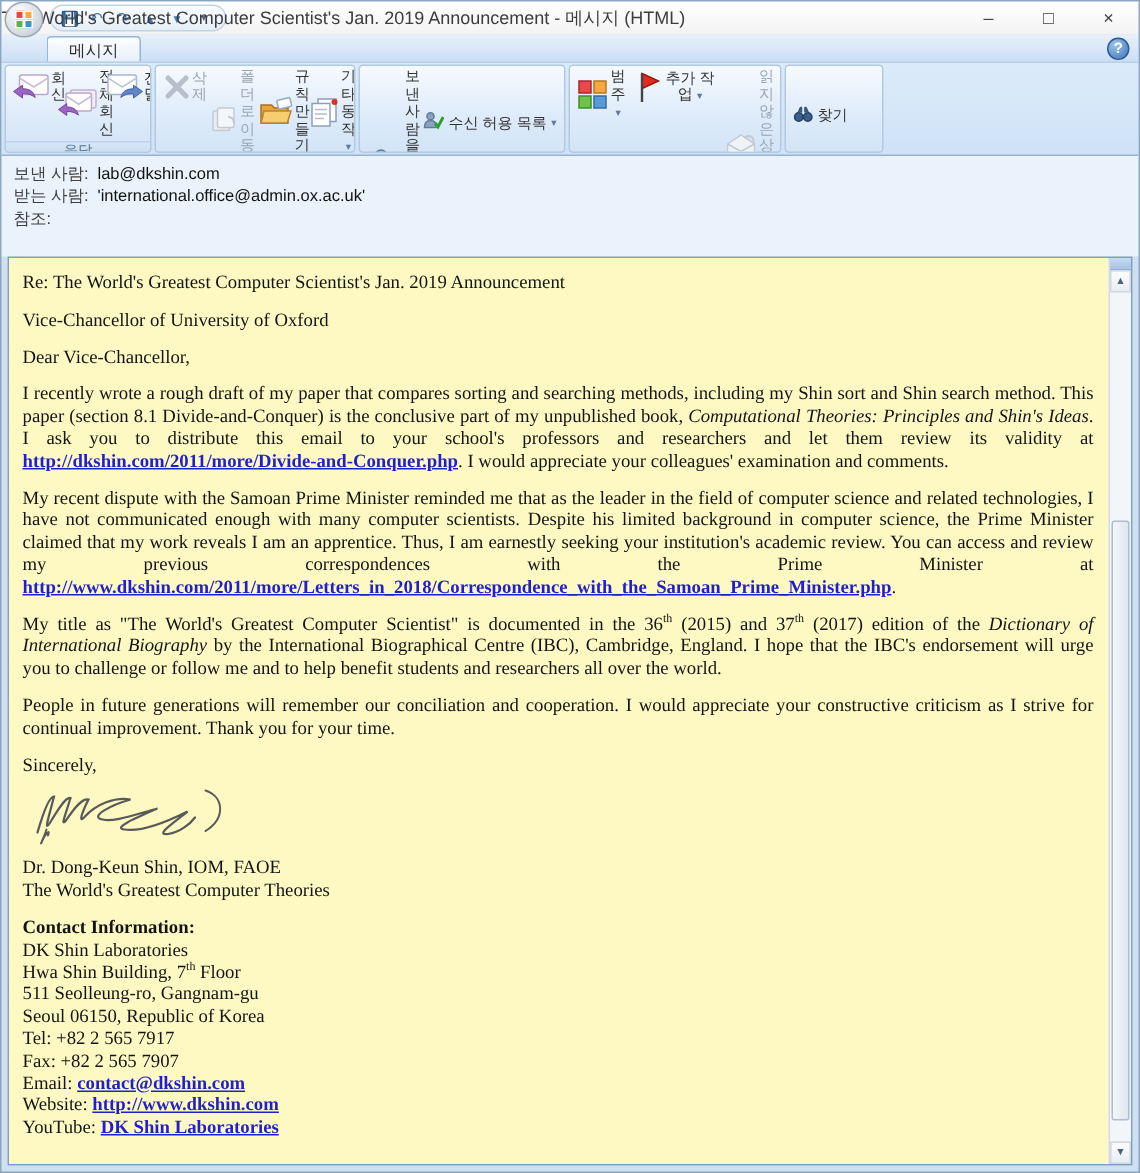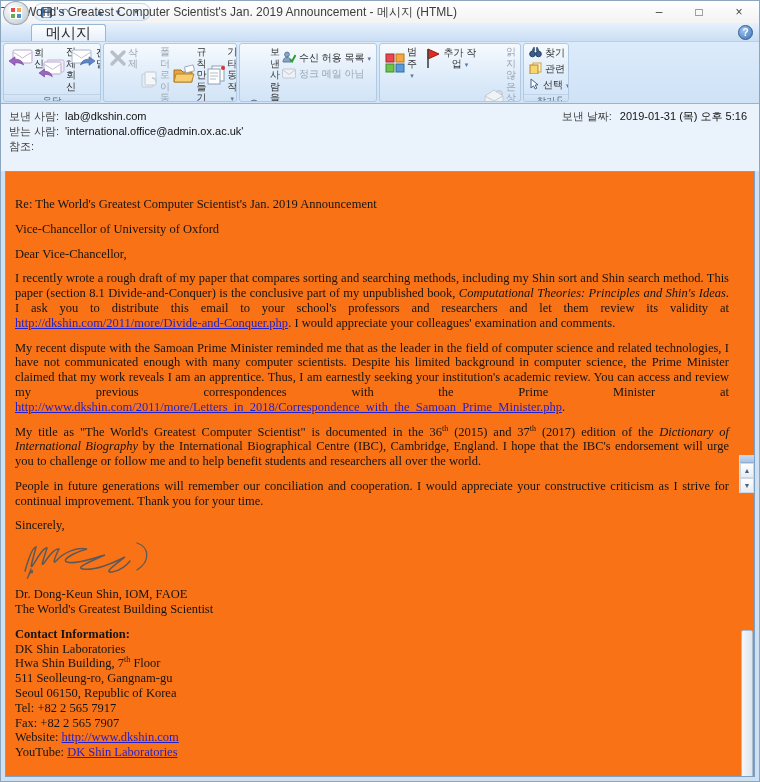--- a/index.html
+++ b/index.html
@@ -28,62 +28,62 @@
   .title-text {
     position:absolute; left:0; right:0; text-align:left; font-size:12px; color:#3c3c3c; pointer-events:none;
   }
   .wincontrols { margin-left:auto; display:flex; height:100%; z-index:3; }
   .wincontrols .wbtn { width:40px; height:100%; display:flex; align-items:center; justify-content:center; color:#444; font-size:12px; cursor:pointer; }
   
   .tabstrip { height:19px; background:linear-gradient(#e7f1fc,#cadef4); position:relative; display:flex; align-items:flex-end; padding-left:30px; border-bottom:1px solid #b9cfe8; }
   .tab {
     height:17px; padding:0 14px; display:flex; align-items:center;
     background:linear-gradient(#fdfeff,#e6f0fa); border:1px solid #97b7d8; border-bottom:none;
-    border-radius:3px 3px 0 0; font-size:15px; color:#2f2f2f; cursor:pointer;
+    border-radius:3px 3px 0 0; font-size:11px; color:#2f2f2f; cursor:pointer;
   }
   .helpbtn {
     position:absolute; right:6px; top:2px; width:15px; height:15px; border-radius:50%;
     background:radial-gradient(circle at 35% 30%, #9fc5ee, #3f74b5); color:#fff; font-size:10px; font-weight:bold;
     display:flex; align-items:center; justify-content:center; border:1px solid #2d5a92; cursor:pointer;
   }
   
   .ribbon { height:62px; background:linear-gradient(#dcebfb,#cfe2f6); padding:1px 2px 1px 2px; display:flex; gap:2px; border-bottom:1px solid #96b3d4; }
   .rgroup { display:flex; flex-direction:column; border:1px solid #b2c9e2; border-radius:3px;
     background:linear-gradient(#f6fafe,#dfecfa 55%,#d2e4f6); overflow:hidden; }
   .rgroup-body { flex:1; display:flex; align-items:flex-start; padding:1px 2px; }
   .rgroup-title { height:12px; font-size:9.5px; color:#53718f; text-align:center;
     background:linear-gradient(#d6e6f7,#c2d8ef); border-top:1px solid #bed3ea; line-height:12px; position:relative; }
   .launcher { position:absolute; right:2px; top:1px; width:9px; height:9px; cursor:pointer; }
   .bigbtn { display:flex; flex-direction:row; align-items:center; justify-content:flex-start;
     padding:1px 2px; border-radius:3px; cursor:pointer; text-align:center;
     font-size:10px; line-height:1.15; color:#333; min-width:30px; }
   .bigbtn .bicon { height:24px; display:flex; align-items:center; justify-content:center; }
-  .smallbtn { display:flex; align-items:center; gap:3px; font-size:10px; color:#333; padding:1px 3px; border-radius:2px; cursor:pointer; height:16px; white-space:nowrap; }
+  .smallbtn { display:flex; align-items:center; gap:3px; font-size:10px; color:#333; padding:1px 3px; border-radius:2px; cursor:pointer; height:16px; white-space:nowrap;margin-top:24px; }
   .disabled { color:#9aa6b2 !important; cursor:default; }
   .caret { font-size:7px; color:#5a7aa0; line-height:1; }
   .disabled .caret { color:#aab4be; }
   
   .mailheader { height:67px; background:#eaf2fb; padding:5px 8px 0 8px; font-size:11px; }
   .hrow { display:flex; height:15px; line-height:15px; }
   .hlabel { width:56px; color:#3f3f3f; flex:0 0 56px; }
   .hvalue { color:#111; }
   .hdate { margin-left:auto; display:flex; padding-right:4px; }
   .hdate .hlabel { width:auto; flex:none; margin-right:8px; }
   
   .mailbody {
-    margin:0 4px; height:606px; background:#f97316; border:1px solid #7da0c7;
-    display:flex; overflow:hidden;align-items:center;
+    margin:0 4px; height:606px; background:#fef9c3; border:1px solid #7da0c7;
+    display:flex; overflow:hidden;
   }
   .bodytext {
     flex:1; padding:9px 10px 0 9px; overflow:hidden;
     font-family:"Liberation Serif", serif; font-size:12.5px; line-height:14.8px; color:#141414;
   }
   .bodytext p { margin:0 0 10px 0; text-align:justify; }
   .bodytext p.nogap { margin-bottom:0;font-family:Liberation Serif, serif; }
-  .lnk { color:#1f1fcd; text-decoration:underline; cursor:pointer; }
+  .lnk { color:#1f1fcd; text-decoration:underline; cursor:pointer;font-weight:bold; }
   sup { font-size:8px; line-height:0; }
   .sigimg { margin:2px 0 4px 2px; display:block; }
   .contact { margin-top:10px; }
   .contact div { line-height:14.8px; }
   
   .vscroll { width:15px; flex:0 0 15px; background:#f2f5f9; border-left:1px solid #d3dce6; display:flex; flex-direction:column; }
   .splitgrab { height:8px; background:linear-gradient(#c8daf0,#a9c4e4); border-bottom:1px solid #8fb0d6; cursor:row-resize; }
   .sbtn { height:15px; display:flex; align-items:center; justify-content:center; font-size:7px; color:#4a627e;
     background:linear-gradient(#fdfdfd,#e8edf3); border:1px solid #cfd8e2; cursor:pointer; }
   .strack { flex:1; position:relative; }
@@ -283,21 +283,21 @@
                 <path d="M3 8 L12 13 L21 8" fill="none" stroke="#c2cad3"></path>
                 <path d="M14 4 c4-3 7 0 6 3" fill="none" stroke="#c2cad3" stroke-width="1.4"></path>
               </svg>
           </span>
           <span>읽지 않은 상태로 표시</span>
         </div>
       </div>
 
     </div>
 
-    <div class="rgroup" style="width:46px">
+    <div class="rgroup" style="width:66px">
       <div class="rgroup-body" style="flex-direction:column;align-items:stretch">
         <div class="smallbtn">
           <span>
             <svg width="13" height="12" viewBox="0 0 13 12">
                 <circle cx="3.5" cy="8" r="2.8" fill="#3c5e8c" stroke="#24405f"></circle>
                 <circle cx="9.5" cy="8" r="2.8" fill="#3c5e8c" stroke="#24405f"></circle>
                 <path d="M3 5 L4.5 1.5 h1 V5 M10 5 L8.5 1.5 h-1 V5" fill="#3c5e8c" stroke="#24405f" stroke-width="0.6"></path>
               </svg>
           </span>
           <span>찾기</span>
@@ -330,24 +330,20 @@
             </svg>
         </span>
       </div>
     </div>
   </div>
 
   <div class="mailheader">
     <div class="hrow">
       <span class="hlabel">보낸 사람:</span>
       <span class="hvalue">lab@dkshin.com</span>
-      <span class="hdate">
-        <span class="hlabel">보낸 날짜:</span>
-        <span class="hvalue">2019-01-31 (목) 오후 5:16</span>
-      </span>
     </div>
     <div class="hrow">
       <span class="hlabel">받는 사람:</span>
       <span class="hvalue">'international.office@admin.ox.ac.uk'</span>
     </div>
     <div class="hrow">
       <span class="hlabel">참조:</span>
       <span class="hvalue"></span>
     </div>
   </div>
@@ -363,30 +359,31 @@
       <p><span>People in future generations will remember our conciliation and cooperation. I would appreciate your constructive criticism as I strive for continual improvement. Thank you for your time.</span></p>
       <p class="nogap"><span>Sincerely,</span></p>
 
       <svg class="sigimg" width="150" height="48" viewBox="0 0 150 48">
         <path d="M8 36 C12 22 16 12 19 12 C16 24 12 36 16 30 C22 20 27 12 30 13 C27 23 23 33 27 28 C33 19 38 13 42 14 C38 22 35 30 39 26 C47 17 60 12 70 14 C56 18 44 25 50 27 C58 30 76 23 88 20 C72 27 58 33 66 34 C78 36 98 27 108 22 C98 30 86 38 95 37 C103 36 110 30 113 26" fill="none" stroke="#5a5a5a" stroke-width="1.5" stroke-linecap="round"></path>
         <path d="M120 8 C132 12 134 26 120 35" fill="none" stroke="#5a5a5a" stroke-width="1.3" stroke-linecap="round"></path>
         <path d="M14 34 C12 40 9 46 11 42 C13 37 17 33 15 38" fill="none" stroke="#5a5a5a" stroke-width="1.3" stroke-linecap="round"></path>
       </svg>
 
       <div>Dr. Dong-Keun Shin, IOM, FAOE</div>
-      <div>The World's Greatest Building Scientist</div>
+      <div>The World's Greatest Computer Theories</div>
 
       <div class="contact">
         <div><span style="font-weight: bold;">Contact Information:</span></div>
         <div><span>DK Shin Laboratories</span></div>
         <div><span>Hwa Shin Building, 7</span><sup>th</sup><span> Floor</span></div>
         <div><span>511 Seolleung-ro, Gangnam-gu</span></div>
         <div><span>Seoul 06150, Republic of Korea</span></div>
         <div><span>Tel: +82 2 565 7917</span></div>
         <div><span>Fax: +82 2 565 7907</span></div>
+        <div><span>Email: </span><a class="lnk" href="#">contact@dkshin.com</a></div>
         <div><span>Website: </span><a class="lnk" href="#">http://www.dkshin.com</a></div>
         <div><span>YouTube: </span><a class="lnk" href="#">DK Shin Laboratories</a></div>
       </div>
     </div>
 
     <div class="vscroll">
       <div class="splitgrab"></div>
       <div class="sbtn">▲</div>
       <div class="strack">
         <div class="sthumb"></div>

